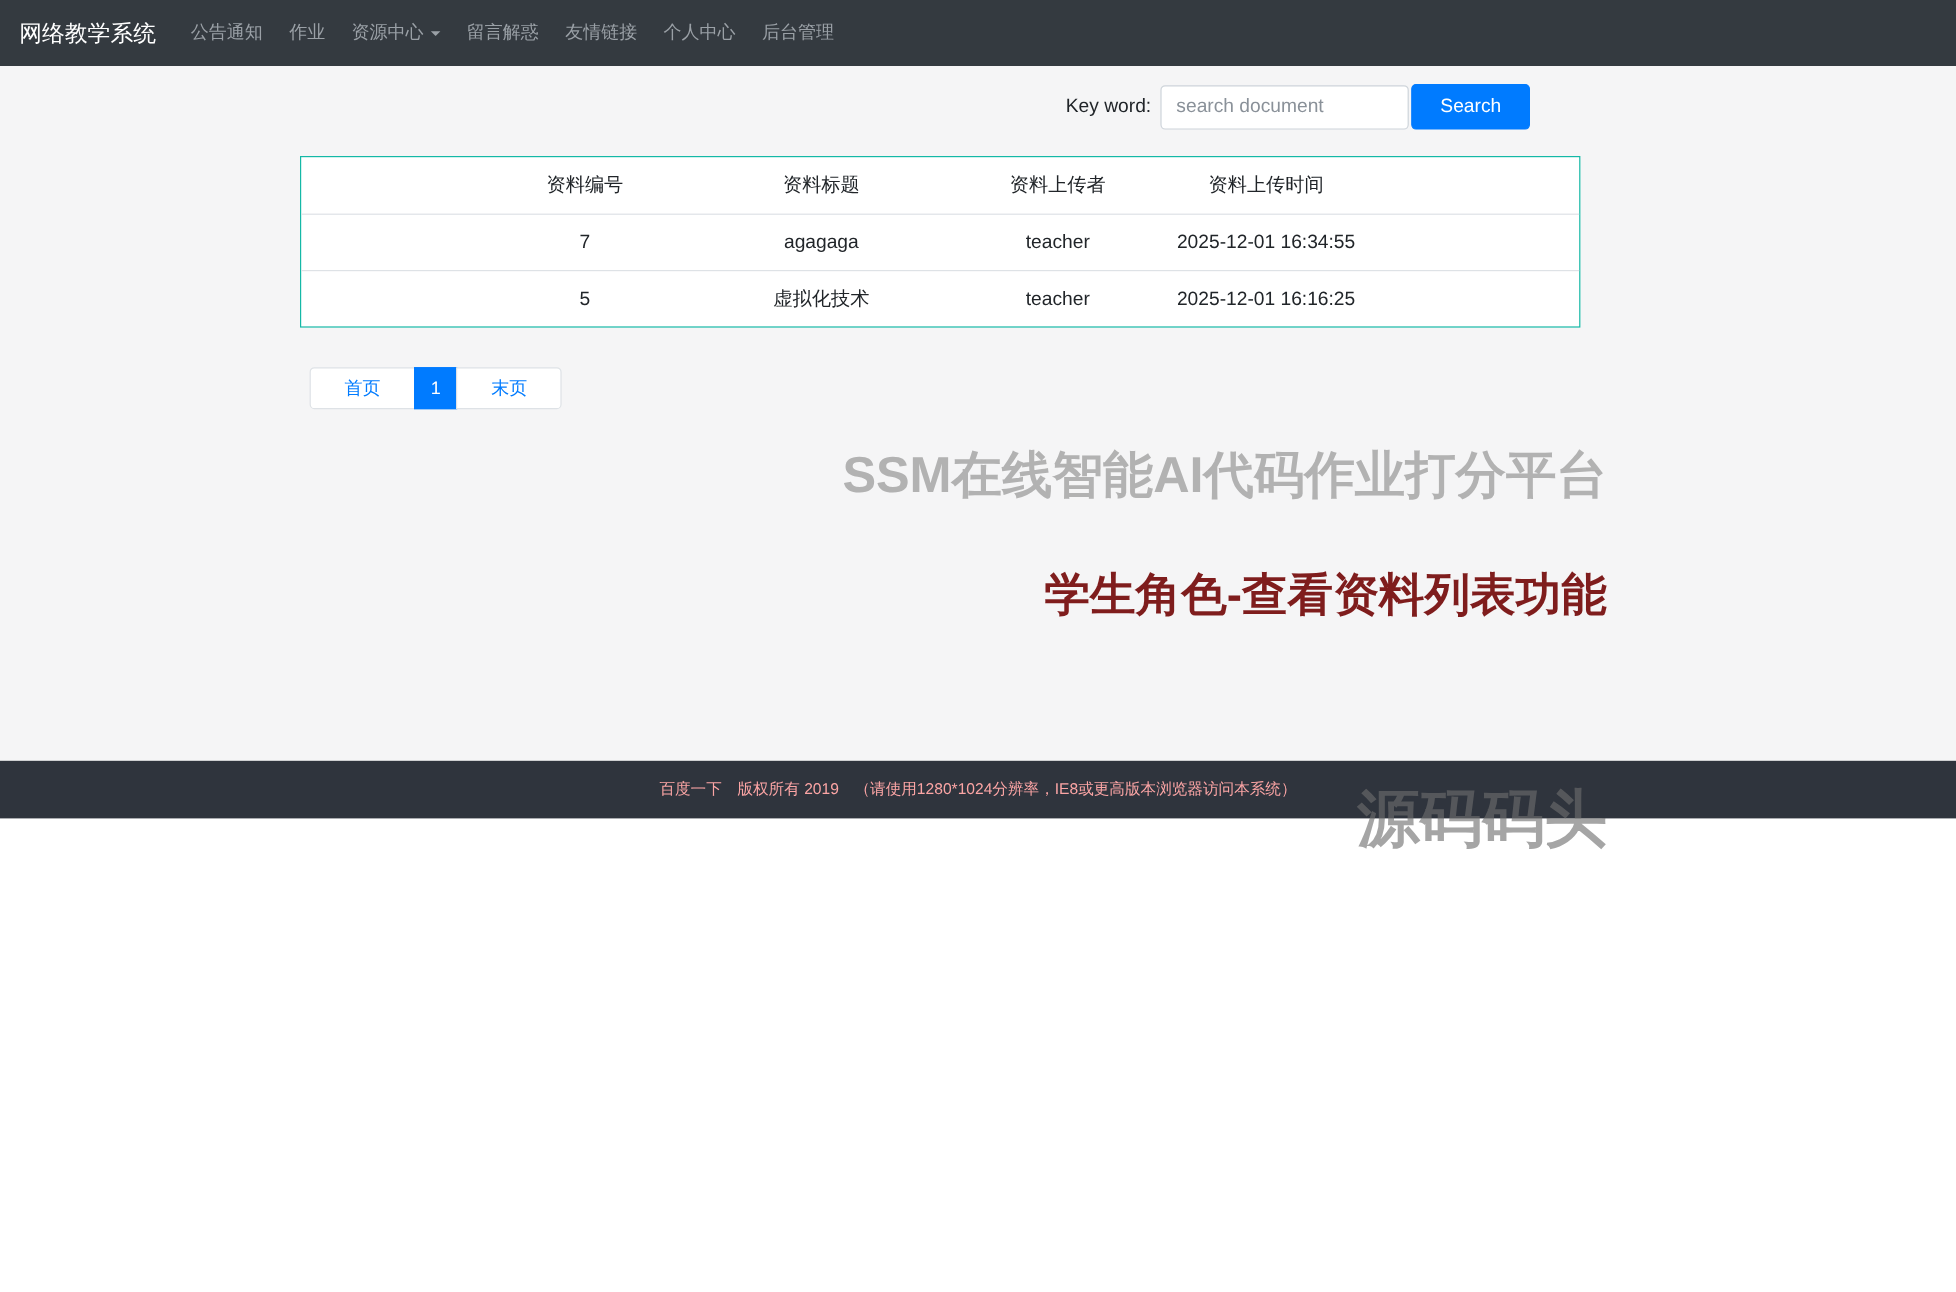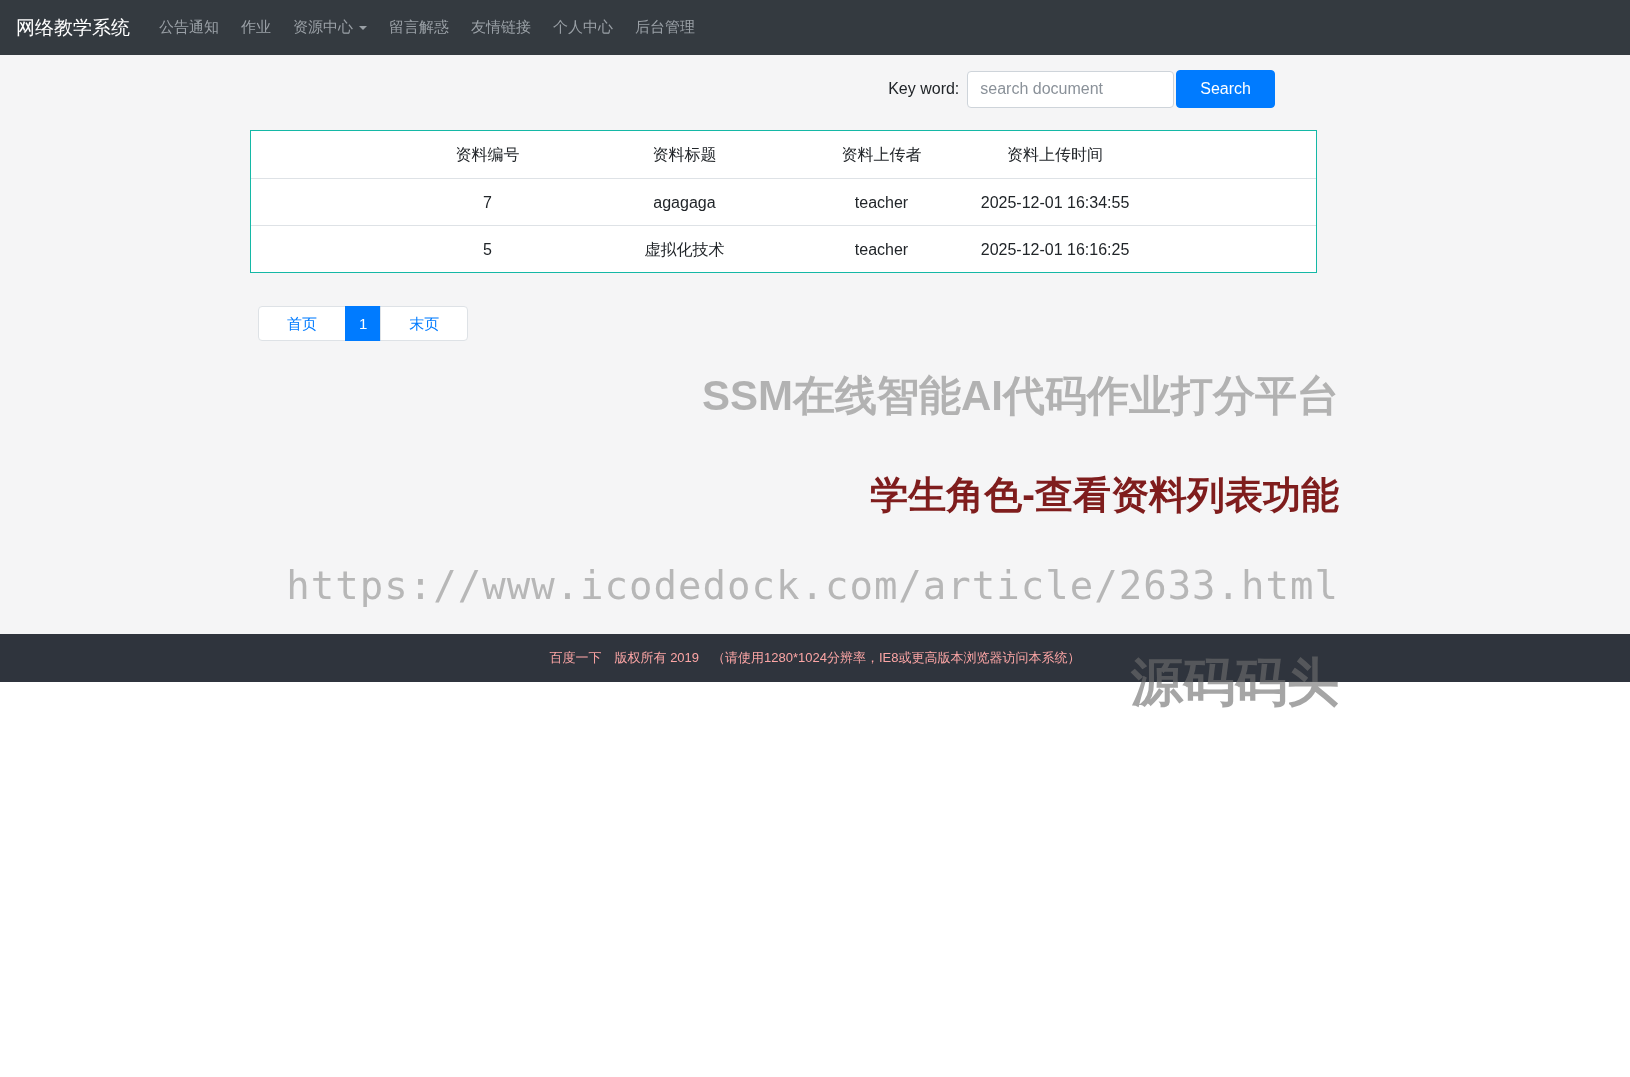--- a/index.html
+++ b/index.html
@@ -111,19 +111,18 @@
   </div>
 
   <div class="pagination">
     <div class="page-item first">首页</div>
     <div class="page-item active">1</div>
     <div class="page-item last">末页</div>
   </div>
 
   <div class="wm wm-title">SSM在线智能AI代码作业打分平台</div>
   <div class="wm wm-sub">学生角色-查看资料列表功能</div>
-  <div class="wm wm-url">https://www.icodedock.com/article/2633.html</div>
   <div class="wm wm-brand">源码码头</div>
 
   <div class="footer">
     <span class="footer-text">百度一下　版权所有 2019　（请使用1280*1024分辨率，IE8或更高版本浏览器访问本系统）</span>
   </div>
 </div>
 
 </body></html>

